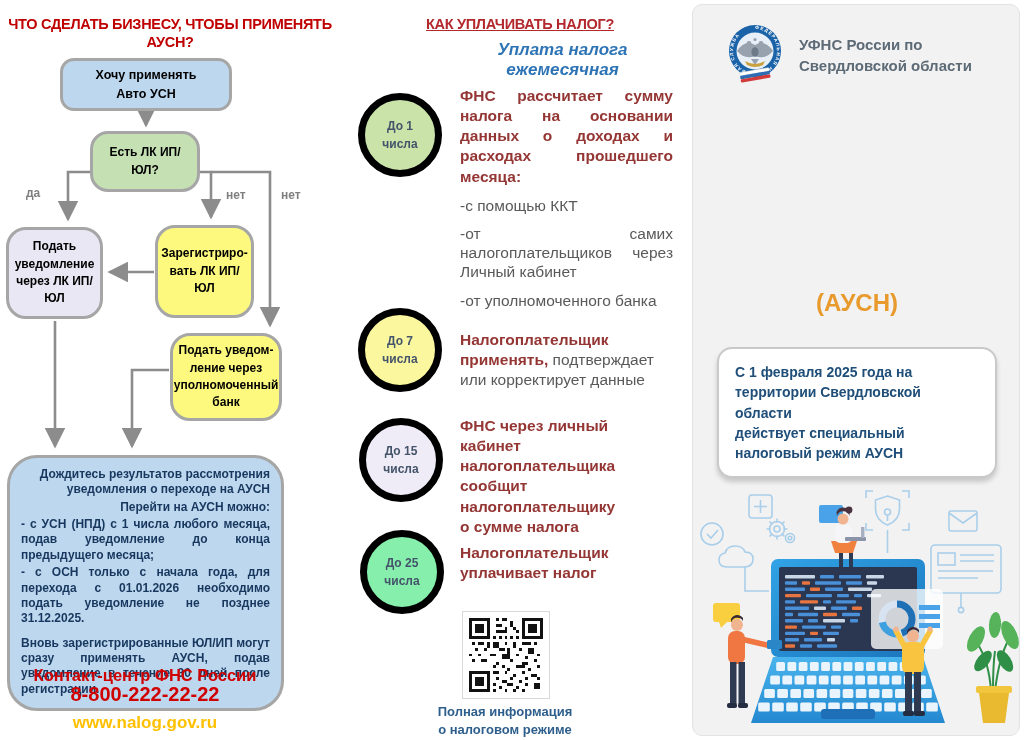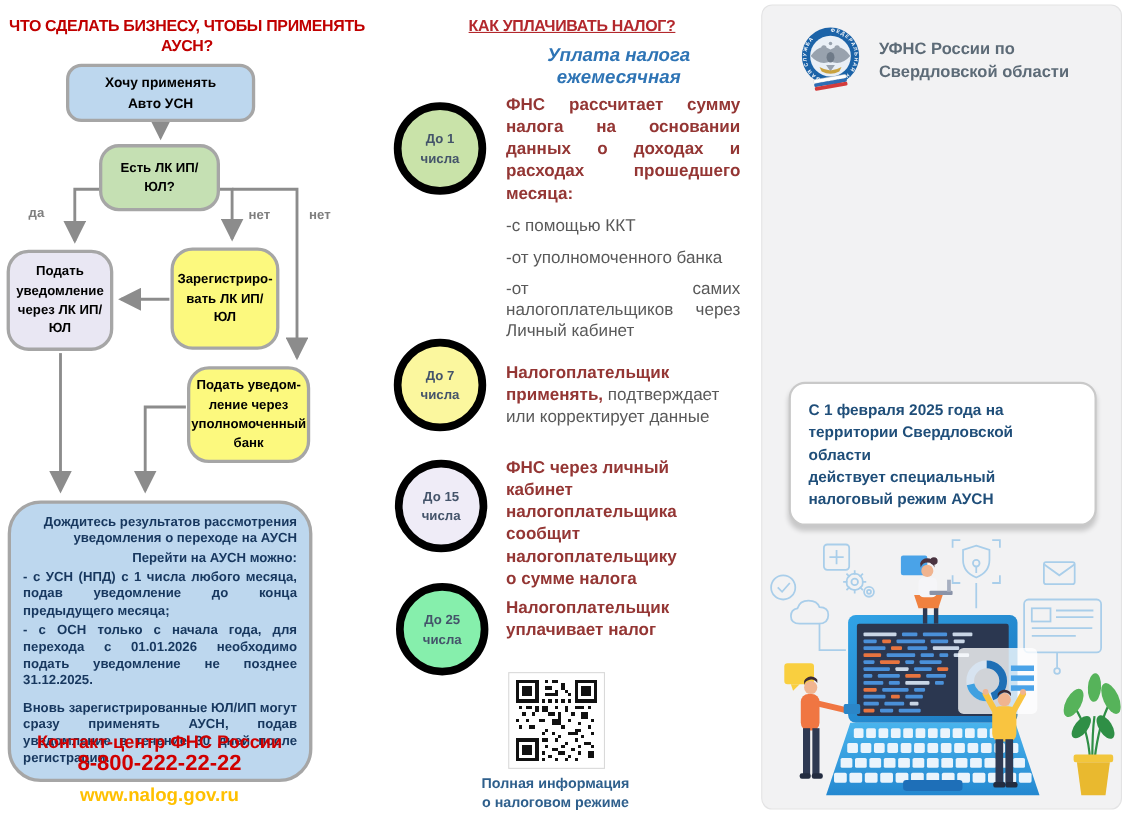--- a/index.html
+++ b/index.html
@@ -177,22 +177,22 @@
     <div class="circle c2 preline">До 7
 числа</div>
     <div class="circle c3 preline">До 15
 числа</div>
     <div class="circle c4 preline">До 25
 числа</div>
 
     <div class="stepText st1">
       <div class="red">ФНС рассчитает сумму налога на основании данных о доходах и расходах прошедшего месяца:</div>
       <div class="gray li">-с помощью ККТ</div>
+      <div class="gray li li3">-от самих налогоплательщиков через Личный кабинет</div>
       <div class="gray li">-от уполномоченного банка</div>
-      <div class="gray li li3">-от самих налогоплательщиков через Личный кабинет</div>
     </div>
 
     <div class="stepText st2">
       <span class="red">Налогоплательщик применять,</span>
       <span class="gray">подтверждает или корректирует данные</span>
     </div>
 
     <div class="stepText st3 red preline">ФНС через личный кабинет
 налогоплательщика
 сообщит
@@ -311,20 +311,21 @@
         <g transform="rotate(-10 32 54)">
           <rect x="17" y="49" width="30" height="3.4" rx="1.2" fill="#FFFFFF" stroke="#D0D0D0" stroke-width="0.4"></rect>
           <rect x="17" y="52.4" width="30" height="3.4" rx="1.2" fill="#2E6DB4"></rect>
           <rect x="17" y="55.8" width="30" height="3.4" rx="1.2" fill="#D33B3B"></rect>
         </g>
       </svg>
       <div class="org-name preline">УФНС России по
 Свердловской области</div>
     </div>
 
+    <div class="cover-accent">(АУСН)</div>
 
     <div class="info-box preline">С 1 февраля 2025 года на
 территории Свердловской области
 действует специальный
 налоговый режим АУСН</div>
 
     <svg class="illustration" viewBox="0 0 328 254">
       <defs>
         <linearGradient id="lapg" x1="0" y1="0" x2="1" y2="1">
           <stop offset="0" stop-color="#31A3E6"></stop>

